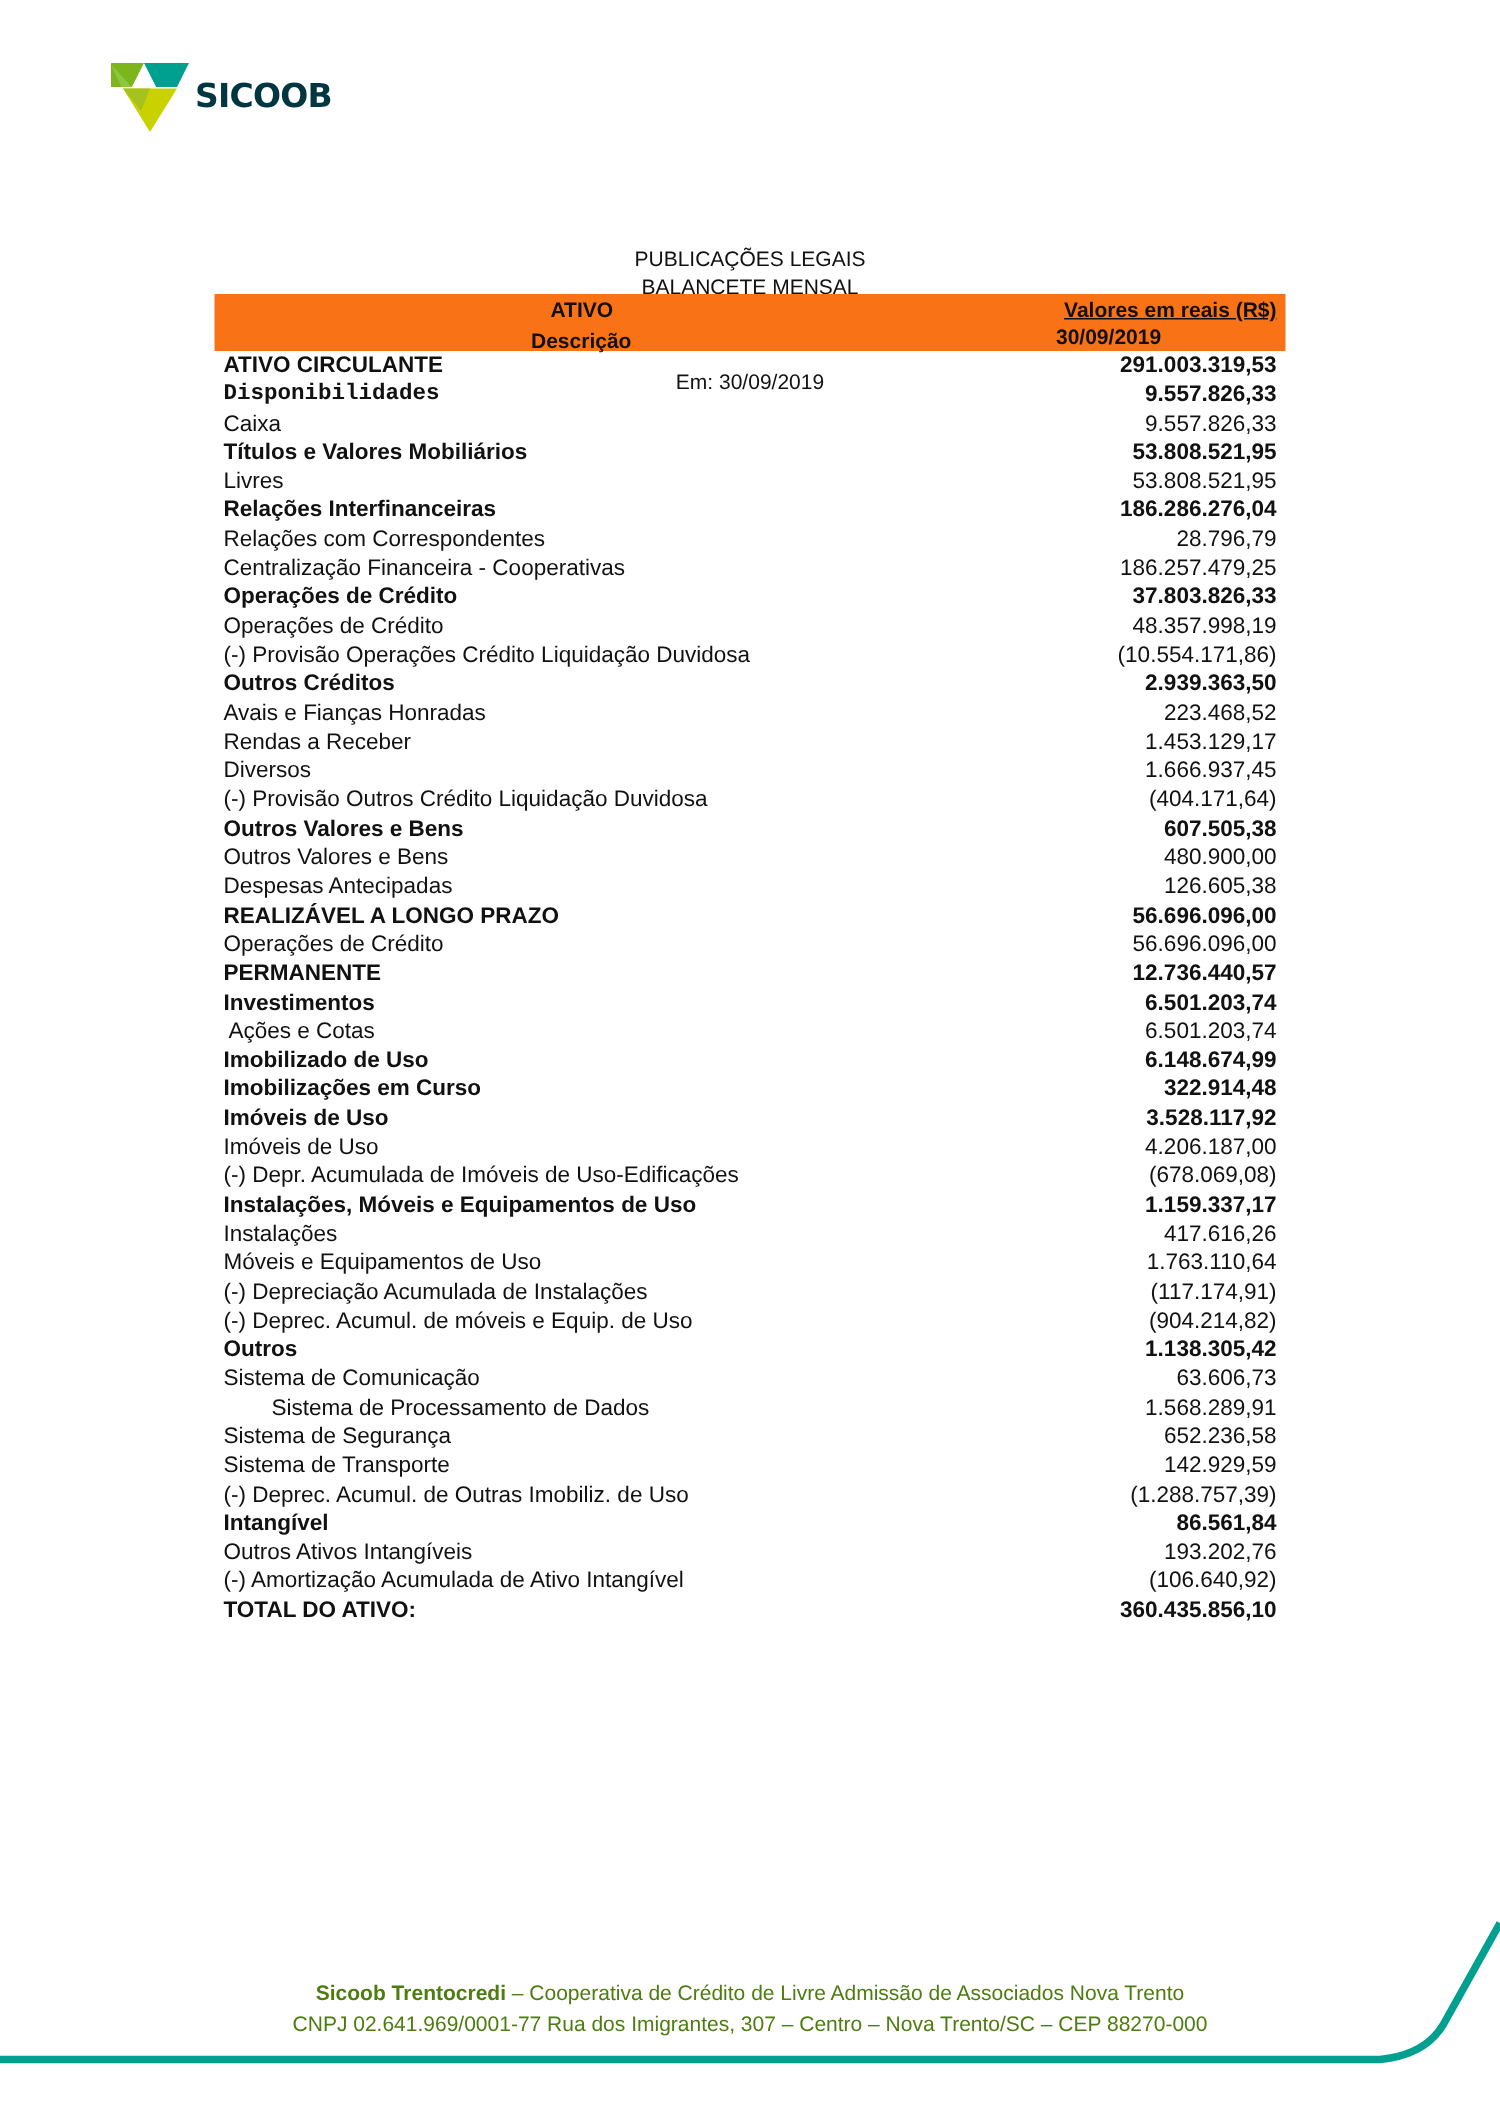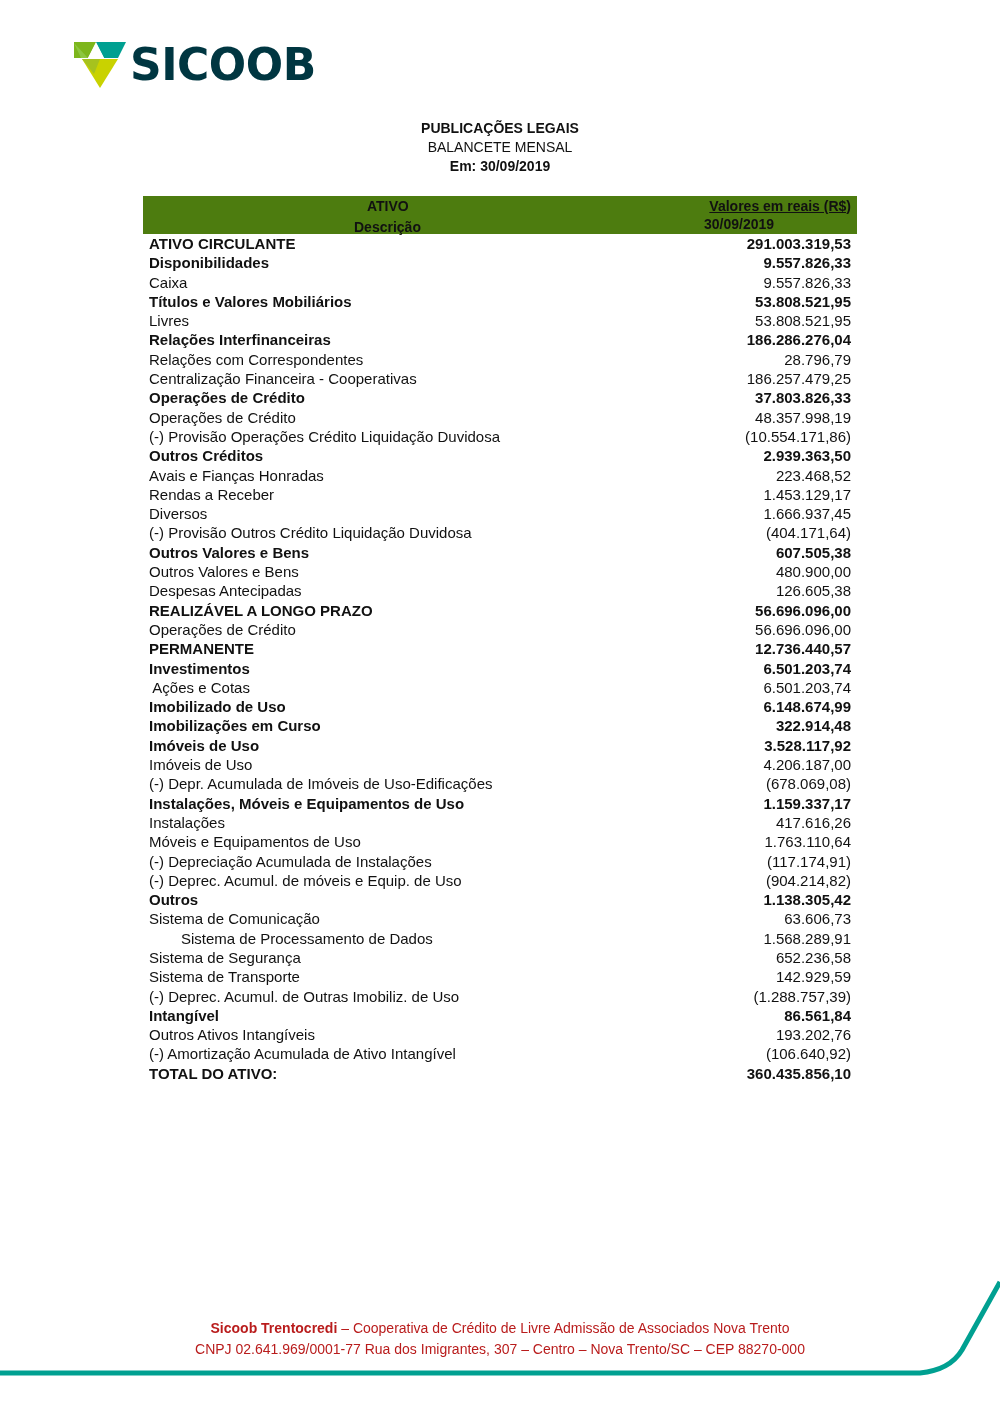--- a/index.html
+++ b/index.html
@@ -1,33 +1,33 @@
 <!DOCTYPE html>
 <html><head>
 <meta charset="utf-8">
 <style>
   html, body { margin: 0; padding: 0; background: #ffffff; }
   body { width: 1000px; height: 1415px; position: relative; overflow: hidden;
          font-family: "Liberation Sans", sans-serif; color: #111; }
   .logo { position: absolute; left: 74px; top: 42px; display: flex; align-items: center; }
   .logo svg { display: block; }
-  .logo-text { font-family: "DejaVu Sans", sans-serif; font-weight: bold; font-size: 44px;
+  .logo-text { font-family: "DejaVu Sans", sans-serif; font-weight: bold; font-size: 22px;
                color: #003641; letter-spacing: -0.5px; margin-left: 4px; line-height: 1; }
   .header { position: absolute; top: 119px; left: 0; width: 1000px; text-align: center;
             font-size: 14px; line-height: 19px; }
-  .header .bold { font-weight: bold; }
+  .header .bold { font-weight: normal; margin-top: 44px; }
   .table { position: absolute; left: 143px; top: 196px; width: 714px; font-size: 15px; }
-  .thead { background: #4d7c0f; height: 38px; position: relative; }
+  .thead { background: #f97316; height: 38px; position: relative; }
   .thead .h { position: absolute; font-weight: bold; font-size: 14px; line-height: 19px; }
   .row { display: flex; justify-content: space-between; height: 19.3px; line-height: 19.3px;
          padding: 0 6px; white-space: nowrap; }
   .row.bold { font-weight: bold; }
   .row .val { text-align: right; }
   .footer { position: absolute; top: 1318px; left: 0; width: 1000px; text-align: center;
-            font-size: 14px; line-height: 21px; color: #b91c1c; }
+            font-size: 14px; line-height: 21px; color: #4d7c0f; }
   .footer b { font-weight: bold; }
   .deco { position: absolute; left: 0; top: 1260px; }
 </style>
 </head>
 <body>
 
 <div class="logo">
   <svg width="52" height="46" viewBox="0 0 52 46">
     <polygon points="0,0 22,0 14,16 0,16" fill="#7db61c"></polygon>
     <polygon points="0,0 14,16 8,16" fill="#7db61c"></polygon>
@@ -52,21 +52,21 @@
     <span class="h" style="left:211px; top:22px;">Descrição</span>
     <span class="h" style="right:6px; top:1px;text-decoration:underline;">Valores em reais (R$)</span>
     <span class="h" style="left:561px; top:19px;">30/09/2019</span>
   </div>
   <div id="tbody">
       <div class="row bold">
         <span style="white-space: pre;">ATIVO CIRCULANTE</span>
         <span class="val">291.003.319,53</span>
       </div>
       <div class="row bold">
-        <span style="white-space: pre;">Disponibilidades</span>
+        <span style="white-space: pre; font-family: Liberation Mono, monospace;">Disponibilidades</span>
         <span class="val">9.557.826,33</span>
       </div>
       <div class="row">
         <span style="white-space: pre;">Caixa</span>
         <span class="val">9.557.826,33</span>
       </div>
       <div class="row bold">
         <span style="white-space: pre;">Títulos e Valores Mobiliários</span>
         <span class="val">53.808.521,95</span>
       </div>

